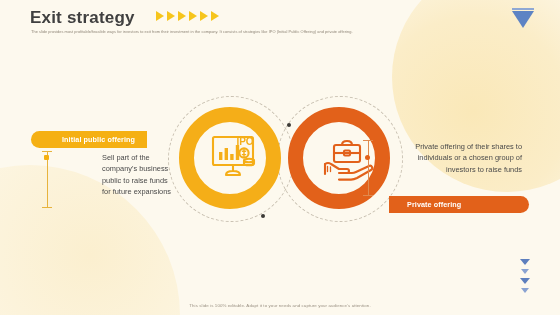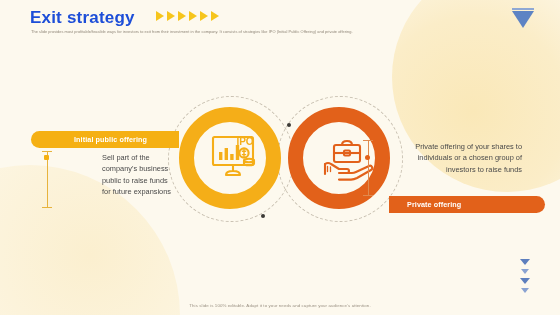--- a/index.html
+++ b/index.html
@@ -46,21 +46,21 @@
     width:0;height:0;border-left:11px solid transparent;border-right:11px solid transparent;
     border-top:17px solid #5D83C4;margin-top:1px;
   }
   .chev-stack{position:absolute;right:30px;bottom:22px;display:flex;flex-direction:column;gap:4px;align-items:center;}
   .chev{width:0;height:0;border-left:5px solid transparent;border-right:5px solid transparent;border-top:6px solid #5D7FBE;}
   .chev.sm{border-left-width:4px;border-right-width:4px;border-top-width:5px;border-top-color:#8AA3D2;}
 
   
   .title{
     position:absolute;left:30px;top:8px;
-    font-size:17px;font-weight:bold;color:#1d4ed8;letter-spacing:.2px;
+    font-size:17px;font-weight:bold;color:#404040;letter-spacing:.2px;
   }
   .arrow-row{position:absolute;left:156px;top:11px;display:flex;gap:3px;}
   .arrow{
     width:0;height:0;border-top:5px solid transparent;border-bottom:5px solid transparent;
     border-left:8px solid #F6C51C;
   }
   .subtitle{
     position:absolute;left:31px;top:29px;width:500px;
     font-size:3.9px;color:#8E8577;line-height:1.5;letter-spacing:.05px;
   }
@@ -88,26 +88,26 @@
   
   .icon-ipo{position:relative;width:56px;height:48px;}
   .icon-brief{position:relative;width:54px;height:48px;}
 
   
   .badge{
     position:absolute;height:17px;display:flex;align-items:center;
     font-size:7.2px;font-weight:bold;color:#ffffff;letter-spacing:.1px;
   }
   .badge.left{
-    left:31px;top:131px;width:148px;
+    left:31px;top:131px;width:116px;
     background:#F5B013;border-radius:9px 0 0 9px;
-    justify-content:flex-end;padding-right:32px;box-sizing:border-box;
+    justify-content:flex-end;padding-right:12px;box-sizing:border-box;
   }
   .badge.right{
-    left:389px;top:196px;width:156px;
+    left:389px;top:196px;width:140px;
     background:#E2611A;border-radius:0 9px 9px 0;
     justify-content:flex-start;padding-left:18px;box-sizing:border-box;
   }
 
   .vline{position:absolute;width:1px;background:#E7B33C;}
   .vline.left{left:47px;top:151px;height:57px;}
   .vline.right{left:368px;top:140px;height:56px;background:#E08A4E;}
   .vcap{position:absolute;height:1px;background:#E7B33C;}
   .vcap.l1{left:42px;top:151px;width:10px;}
   .vcap.l2{left:42px;top:207px;width:10px;}
@@ -210,17 +210,17 @@
   <div class="marker left"></div>
   <div class="body-text left">Sell part of the company's business public to raise funds for future expansions</div>
 
   <div class="badge right">
     <span>Private offering</span>
   </div>
   <div class="vline right"></div>
   <div class="vcap r1"></div>
   <div class="vcap r2"></div>
   <div class="marker right"></div>
-  <div class="body-text right">Private offering of your shares to individuals or a chosen group of investors to raise funds</div>
+  <div class="body-text right">Private offering of their shares to individuals or a chosen group of investors to raise funds</div>
 
   <div class="footer">This slide is 100% editable. Adapt it to your needs and capture your audience's attention.</div>
 
 </div>
 
 </body></html>

